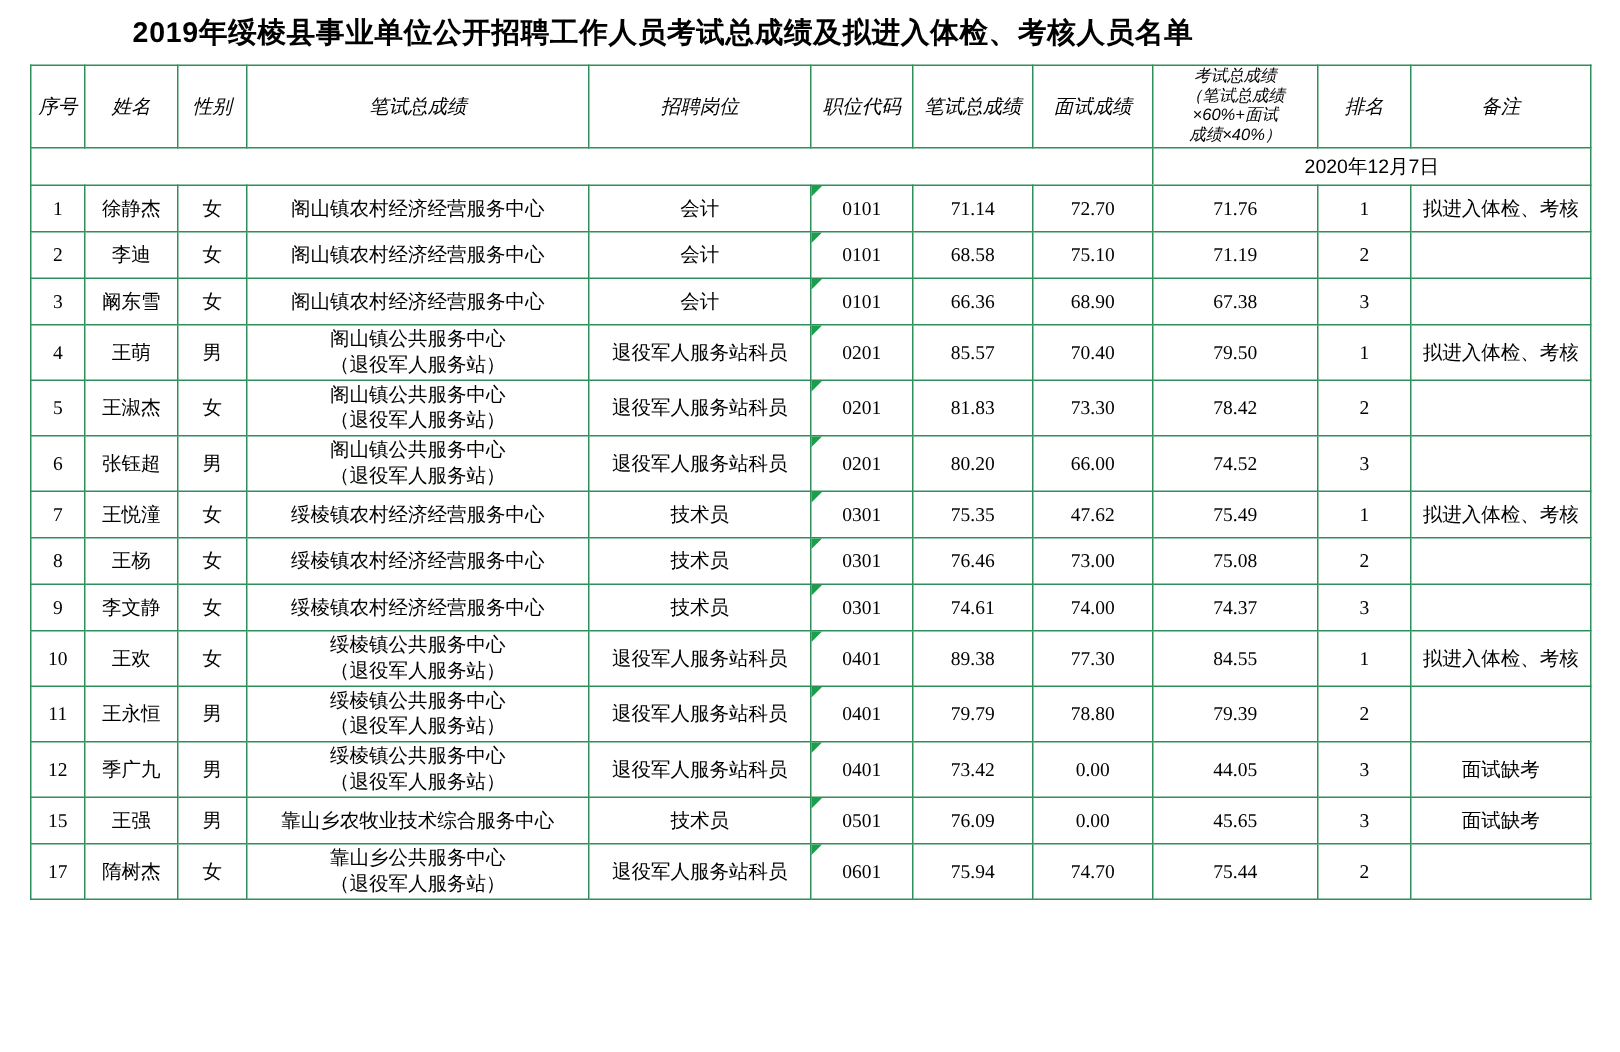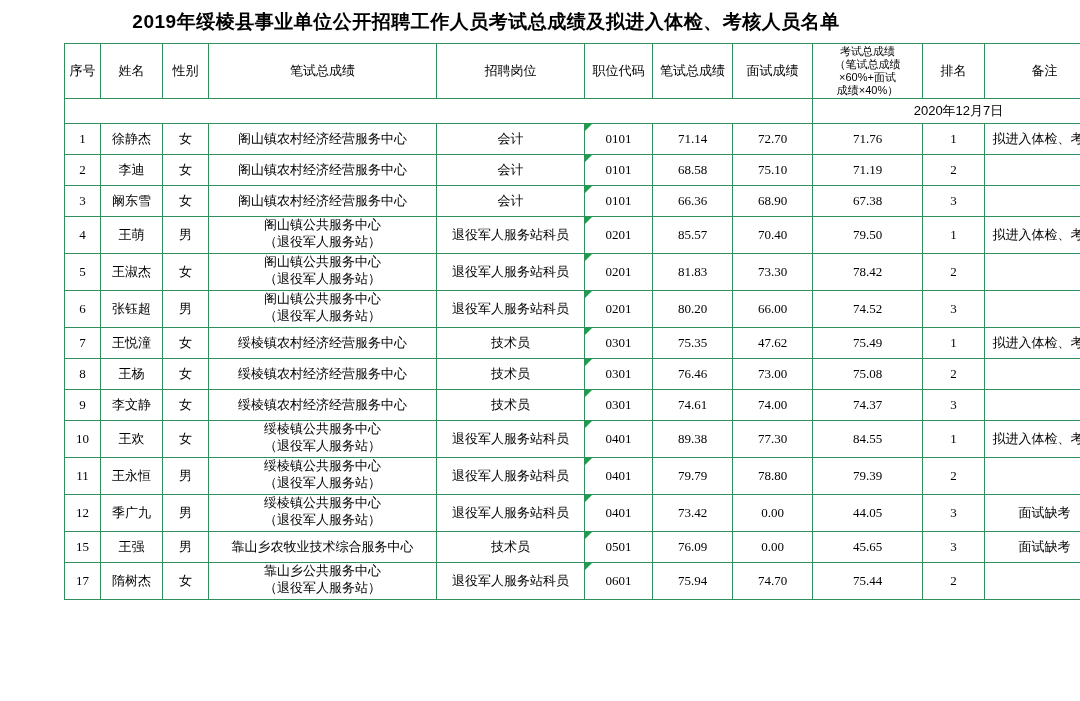--- a/index.html
+++ b/index.html
@@ -13,21 +13,20 @@
     font-family: "Liberation Sans", sans-serif;
     color: #000000;
     overflow: hidden;
   }
   .page {
     width: 884px;
     height: 701px;
     position: relative;
     box-sizing: border-box;
     padding: 0 20px;
-    margin-left: 44px;
   }
   .doc-title {
     text-align: center;
     font-size: 19px;
     font-weight: bold;
     letter-spacing: 0.5px;
     padding: 9px 0 8px 0;
     white-space: nowrap;
   }
   table.sheet {
@@ -52,36 +51,36 @@
     border-right: 1px solid #2f8f5b;
   }
   .date-row td.blank {
     border-right: none;
   }
   thead td {
     height: 54px;
     font-size: 13px;
     line-height: 1.25;
     padding: 2px 3px;
+    font-style: italic;
   }
   thead td.small {
     font-size: 11px;
     line-height: 1.2;
   }
   tbody td {
     height: 30px;
     line-height: 1.25;
     padding: 1px 2px;
   }
   tbody tr.two-line td {
     height: 36px;
   }
   .unit-2 {
     font-size: 12.5px;
-    font-family: Liberation Mono, monospace;
   }
   .unit-2 .l1, .unit-2 .l2 {
     display: block;
     line-height: 1.3;
   }
   .num {
     font-family: "Liberation Serif", serif;
     font-size: 14px;
   }
   .idx {

